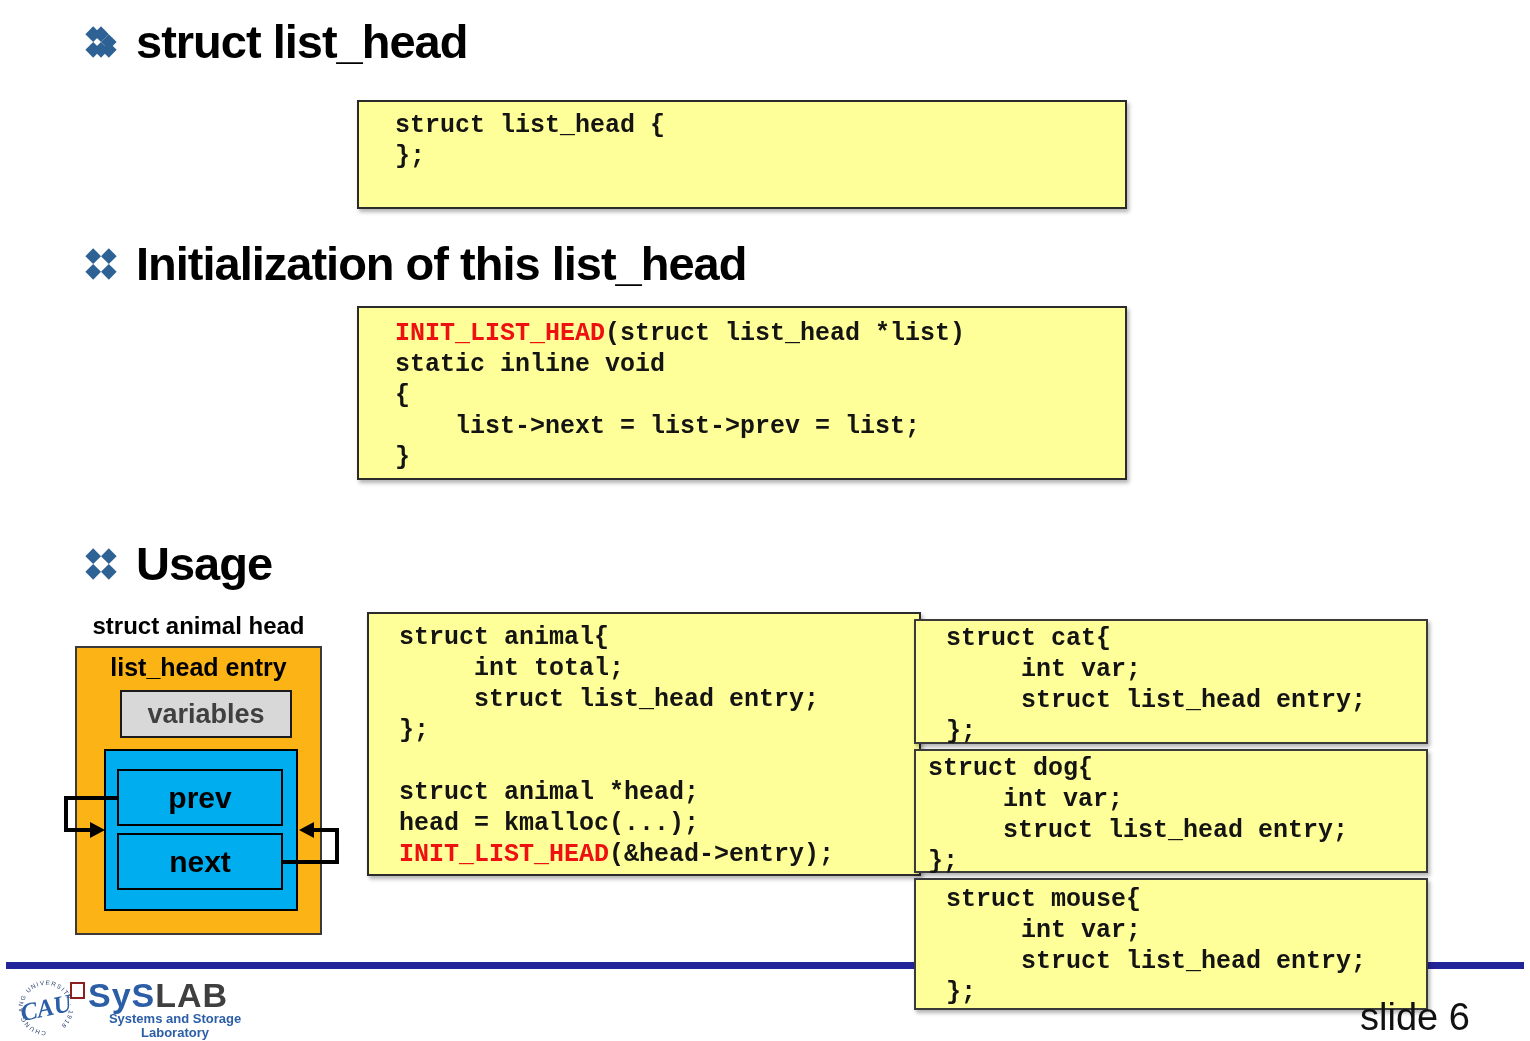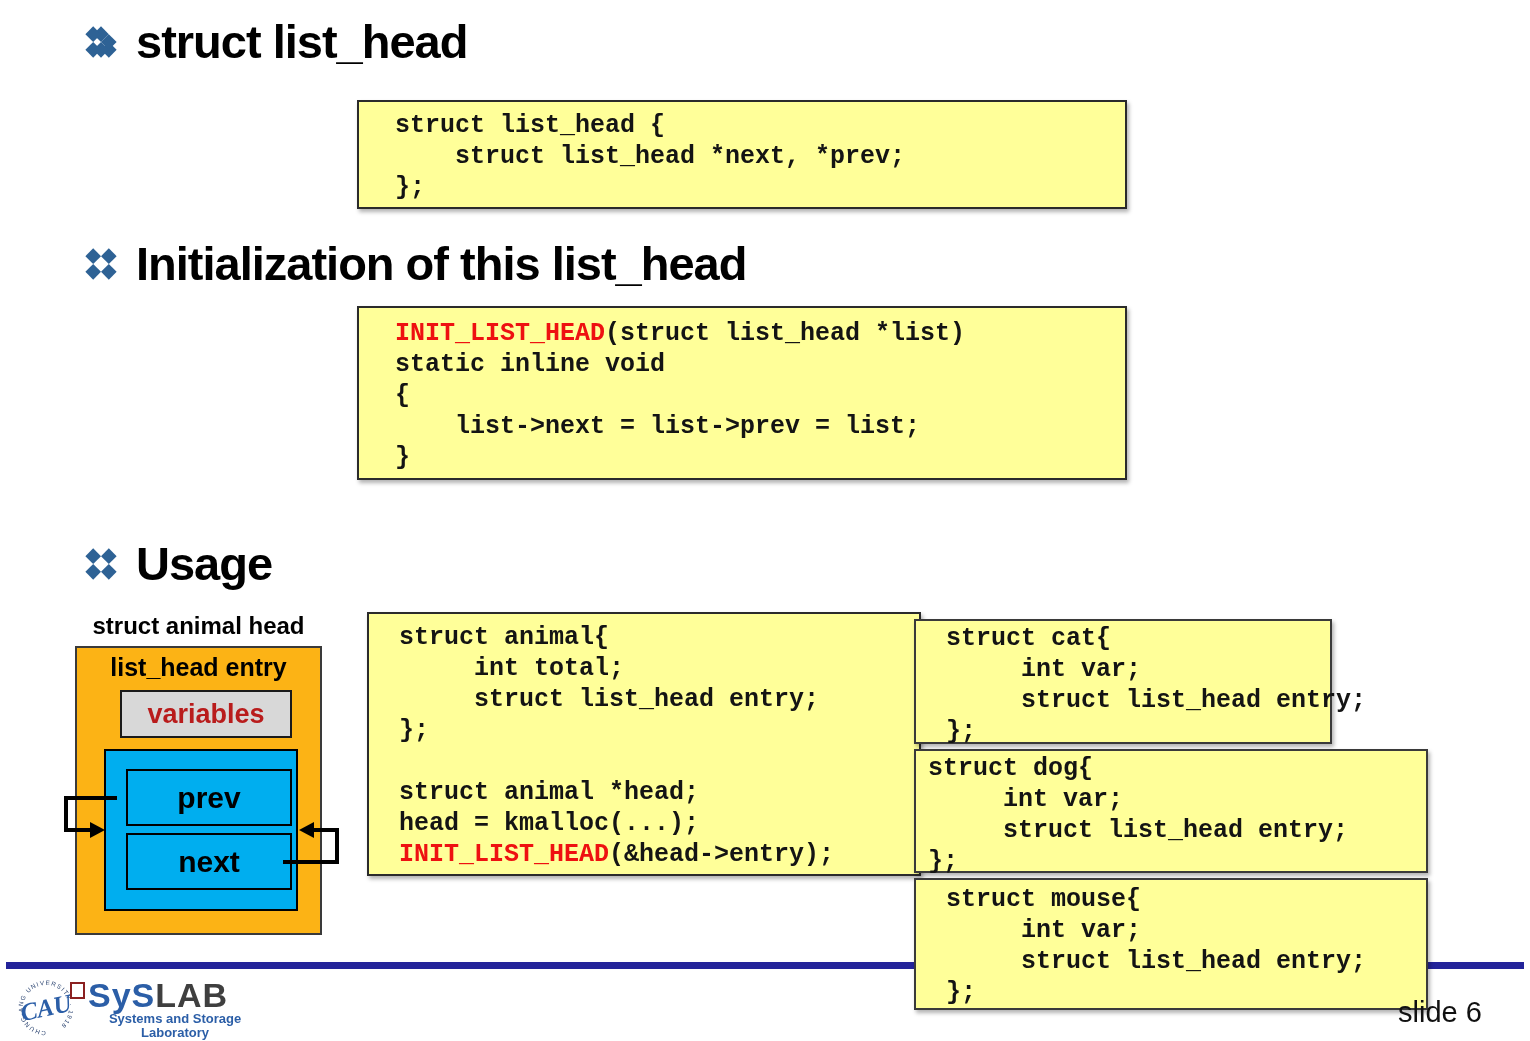--- a/index.html
+++ b/index.html
@@ -28,21 +28,21 @@
     font-weight:bold;
     font-size:25px;line-height:31px;
     color:#141414;
     box-sizing:border-box;
     z-index:2;
   }
   .code-line{white-space:pre;}
   #box-listhead{left:357px;top:100px;width:770px;height:109px;padding:8px 0 0 36px;}
   #box-init{left:357px;top:306px;width:770px;height:174px;padding:10px 0 0 36px;}
   #box-animal{left:367px;top:612px;width:554px;height:264px;padding:8px 0 0 30px;}
-  #box-cat{left:914px;top:619px;width:418px;height:125px;padding:2px 0 16px 30px;border-color:#3a3a3a;}
+  #box-cat{left:914px;top:619px;width:514px;height:125px;padding:2px 0 16px 30px;border-color:#3a3a3a;}
   #box-dog{left:914px;top:749px;width:514px;height:124px;padding:2px 0 0 12px;border-color:#3a3a3a;}
   #box-mouse{left:914px;top:878px;width:514px;height:132px;padding:4px 0 0 30px;border-color:#3a3a3a;}
   
   .diagram-label{
     position:absolute;left:75px;top:612px;width:247px;
     text-align:center;font-weight:bold;font-size:24px;color:#000;z-index:2;
   }
   .orange-box{
     position:absolute;left:75px;top:646px;width:247px;height:289px;
     background:var(--orange,#FCB315);
@@ -50,33 +50,33 @@
   }
   .entry-label{
     position:absolute;left:75px;top:653px;width:247px;
     text-align:center;font-weight:bold;font-size:25px;color:#000;z-index:3;
   }
   .variables-box{
     position:absolute;left:120px;top:690px;width:172px;height:48px;
     background:var(--gray-box,#D8D8D8);
     border:2px solid #1a1a1a;box-sizing:border-box;
     display:flex;align-items:center;justify-content:center;
-    font-weight:bold;font-size:27px;color:#b91c1c;z-index:3;
+    font-weight:bold;font-size:27px;color:#404040;z-index:3;
   }
   .blue-box{
     position:absolute;left:104px;top:749px;width:194px;height:162px;
     background:var(--blue,#00AEEF);
     border:2px solid #000;box-sizing:border-box;z-index:3;
   }
   .ptr-box{
     position:absolute;left:117px;width:166px;height:57px;
     background:var(--blue,#00AEEF);
     border:2px solid #000;box-sizing:border-box;
     display:flex;align-items:center;justify-content:center;
-    font-weight:bold;font-size:30px;color:#000;z-index:4;margin-left:9px;
+    font-weight:bold;font-size:30px;color:#000;z-index:4;
   }
   #prev-box{top:769px;}
   #next-box{top:833px;}
   .arrows{position:absolute;left:0;top:0;z-index:5;pointer-events:none;}
   
   .divider{
     position:absolute;left:6px;top:962px;width:1518px;height:7px;
     background:var(--divider-navy,#24249A);z-index:1;
   }
   .logo{position:absolute;left:16px;top:976px;width:280px;height:62px;z-index:2;}
@@ -92,21 +92,21 @@
   }
   .logo-title .blue{color:var(--logo-blue,#2B5EA7);}
   .logo-title .dark{color:var(--logo-dark,#3F3F3F);}
   .logo-sub{
     position:absolute;left:74px;top:36px;width:170px;
     text-align:center;font-weight:bold;font-size:13px;line-height:1.05;
     color:var(--logo-blue,#2B5EA7);
   }
   .page-num{
     position:absolute;left:1360px;top:996px;width:160px;
-    text-align:center;font-size:29px;color:#111;z-index:2;
+    text-align:left;font-size:38px;color:#111;z-index:2;
   }
 </style>
 </head>
 <body>
 
 <div class="slide">
 
   <div class="heading" style="top:14px;">
     <svg class="bullet" viewBox="0 0 100 100">
       <path d="M50 4 L73 27 L50 50 L27 27 Z"></path>
@@ -114,21 +114,20 @@
       <path d="M73 50 L96 73 L73 96 L50 73 Z"></path>
       <path d="M50 50 L73 27 L96 50 L73 73 Z" transform="translate(-46,-46) translate(46,46)"></path>
       <path d="M4 27 L27 4 L50 27 L27 50 Z"></path>
       <path d="M50 96 L27 73 L50 50 L73 73 Z"></path>
     </svg>
     <span>struct list_head</span>
   </div>
 
   <div class="codebox" id="box-listhead">
       <div class="code-line"><span>struct list_head {</span></div>
-      <div class="code-line"><span>    struct list_head *next, *prev;</span></div>
       <div class="code-line"><span>};</span></div>
     </div>
 
   <div class="heading" style="top:236px;">
     <svg class="bullet" viewBox="0 0 100 100">
       <path d="M27 4 L50 27 L27 50 L4 27 Z"></path>
       <path d="M73 4 L96 27 L73 50 L50 27 Z"></path>
       <path d="M27 50 L50 73 L27 96 L4 73 Z"></path>
       <path d="M73 50 L96 73 L73 96 L50 73 Z"></path>
     </svg>

